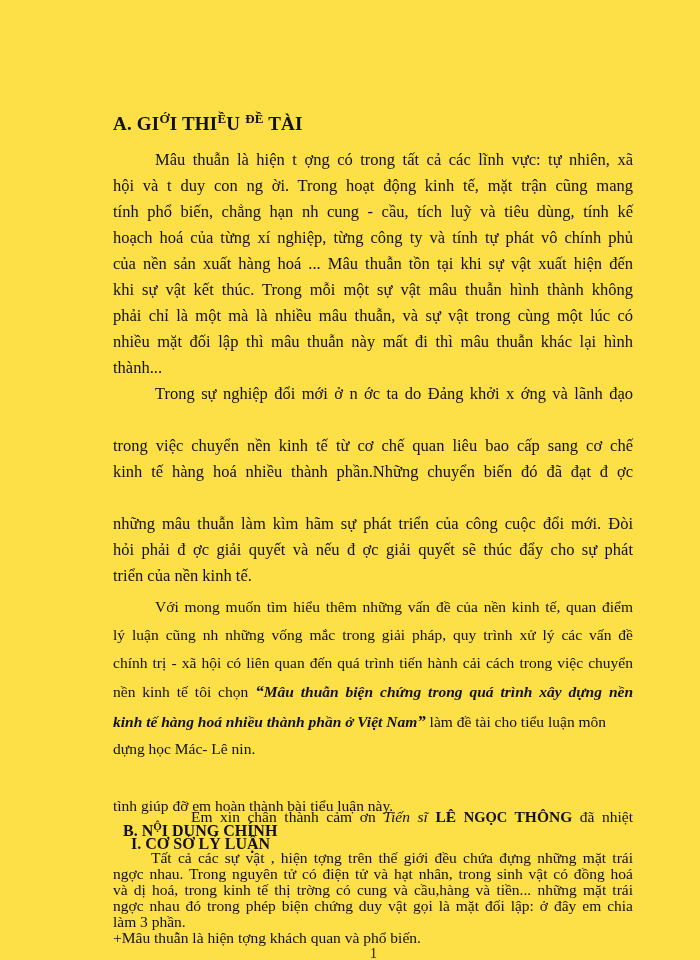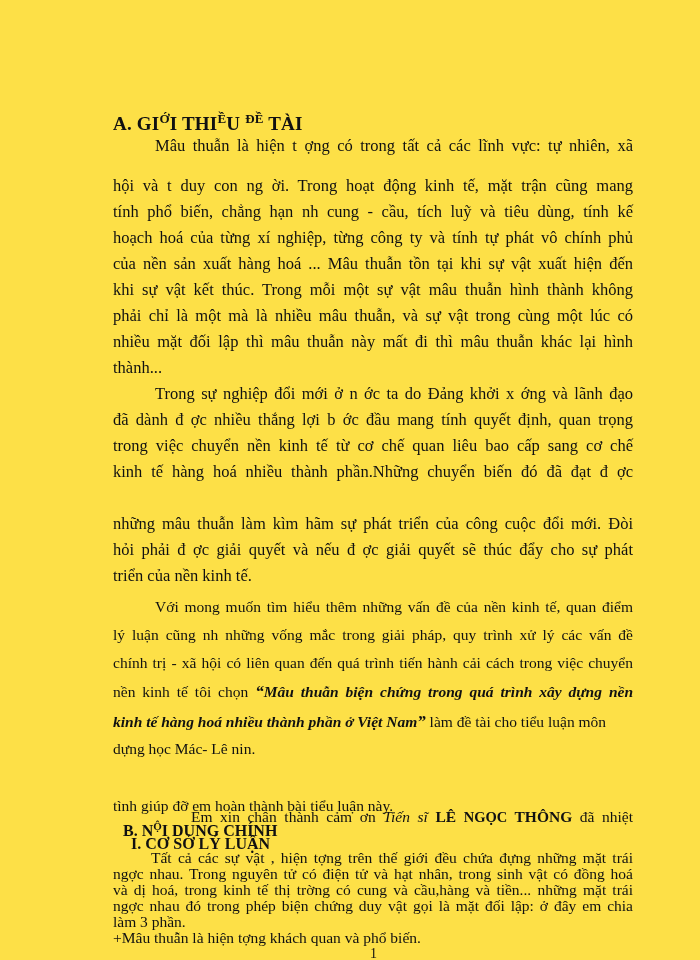--- a/index.html
+++ b/index.html
@@ -25,32 +25,31 @@
 </style>
 </head>
 <body>
 
 <div class="page">
 
   <div class="heading-a">
     <span>A. GI</span><span class="sup">Ớ</span><span>I THI</span><span class="sup">Ề</span><span>U </span><span class="sup">ĐỀ</span><span> TÀI</span>
   </div>
 
-  <div class="line indent" style="top:136px">Mâu thuẫn là hiện t ợng có trong tất cả các lĩnh vực: tự nhiên, xã</div>
+  <div class="line indent" style="top:150px">Mâu thuẫn là hiện t ợng có trong tất cả các lĩnh vực: tự nhiên, xã</div>
   <div class="line" style="top:176px">hội và t  duy con ng ời. Trong hoạt động kinh tế, mặt trận cũng mang</div>
   <div class="line" style="top:202px">tính phổ biến, chẳng hạn nh  cung - cầu, tích luỹ và tiêu dùng, tính kế</div>
   <div class="line" style="top:228px">hoạch hoá của từng xí nghiệp, từng công ty và tính tự phát vô chính phủ</div>
   <div class="line" style="top:254px">của nền sản xuất hàng hoá ... Mâu thuẫn tồn tại khi sự vật xuất hiện đến</div>
   <div class="line" style="top:280px">khi sự vật kết thúc. Trong mỗi một sự vật mâu thuẫn hình thành không</div>
   <div class="line" style="top:306px">phải chỉ là một mà là nhiều mâu thuẫn, và sự vật trong cùng một lúc có</div>
   <div class="line" style="top:332px">nhiều mặt đối lập thì mâu thuẫn này mất đi thì mâu thuẫn khác lại hình</div>
   <div class="line last" style="top:358px">thành...</div>
 
   <div class="line indent" style="top:384px">Trong sự nghiệp đổi mới ở n ớc ta do Đảng khởi x ớng và lãnh đạo</div>
-  <div class="line" style="top:410px">đã dành đ ợc nhiều thắng lợi b ớc đầu mang tính quyết định, quan trọng</div>
   <div class="line" style="top:436px">trong việc chuyển nền kinh tế từ cơ chế quan liêu bao cấp sang cơ chế</div>
   <div class="line" style="top:462px">kinh tế hàng hoá nhiều thành phần.Những chuyển biến đó đã đạt đ ợc</div>
   <div class="line" style="top:514px">những mâu thuẫn làm kìm hãm sự phát triển của công cuộc đổi mới. Đòi</div>
   <div class="line" style="top:540px">hỏi phải đ  ợc giải quyết và nếu đ  ợc giải quyết sẽ thúc đẩy cho sự phát</div>
   <div class="line last" style="top:566px">triển của nền kinh tế.</div>
 
   <div class="line indent" style="top:598px; font-size:15.5px">Với mong muốn tìm hiểu thêm những vấn đề của nền kinh tế, quan điểm</div>
   <div class="line" style="top:626px; font-size:15.5px">lý luận cũng nh   những vống   mắc trong giải pháp, quy trình xử lý các vấn đề</div>
   <div class="line" style="top:654px; font-size:15.5px">chính trị - xã hội có liên quan đến quá trình tiến hành cải cách trong việc chuyển</div>
   <div class="line" style="top:682px; font-size:15.5px">

